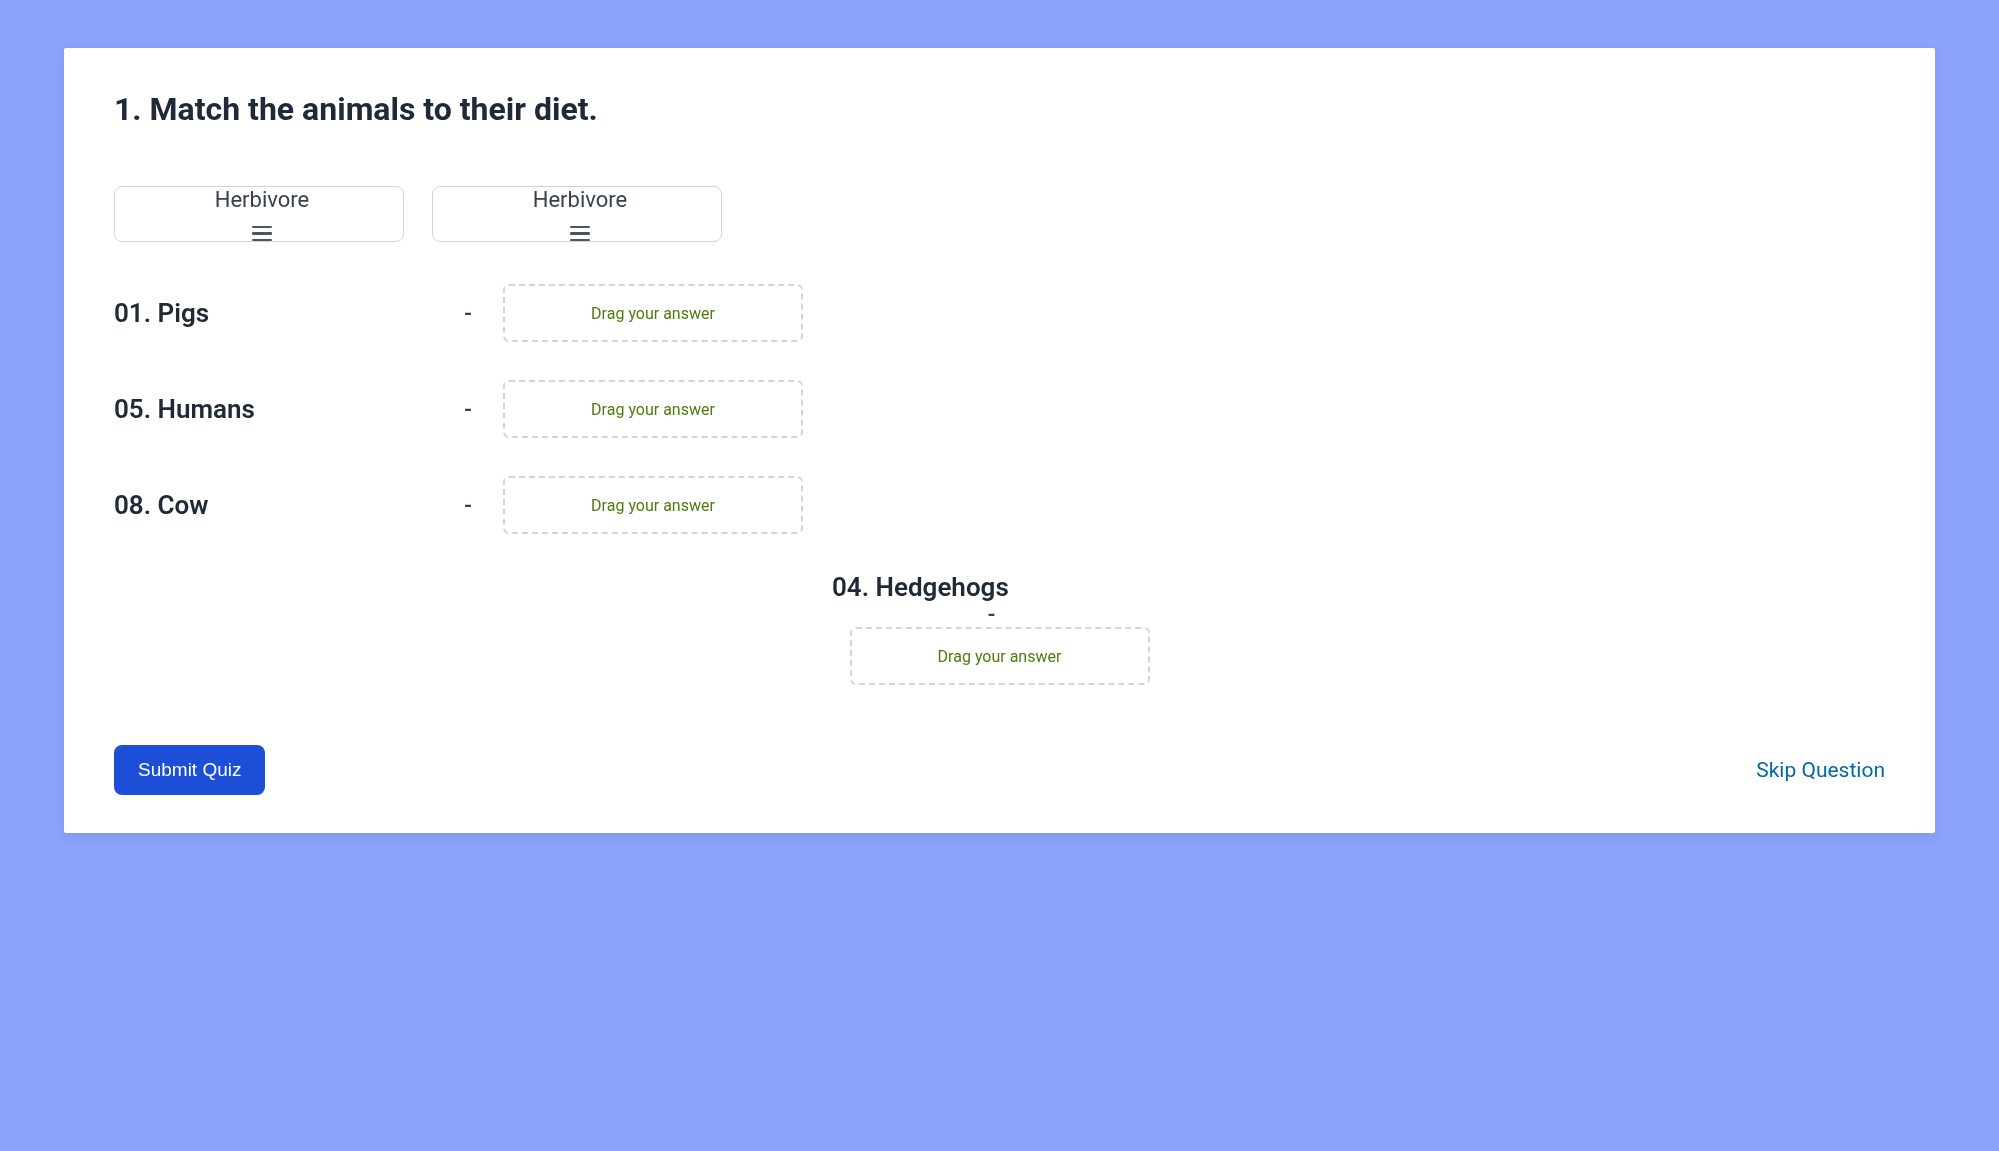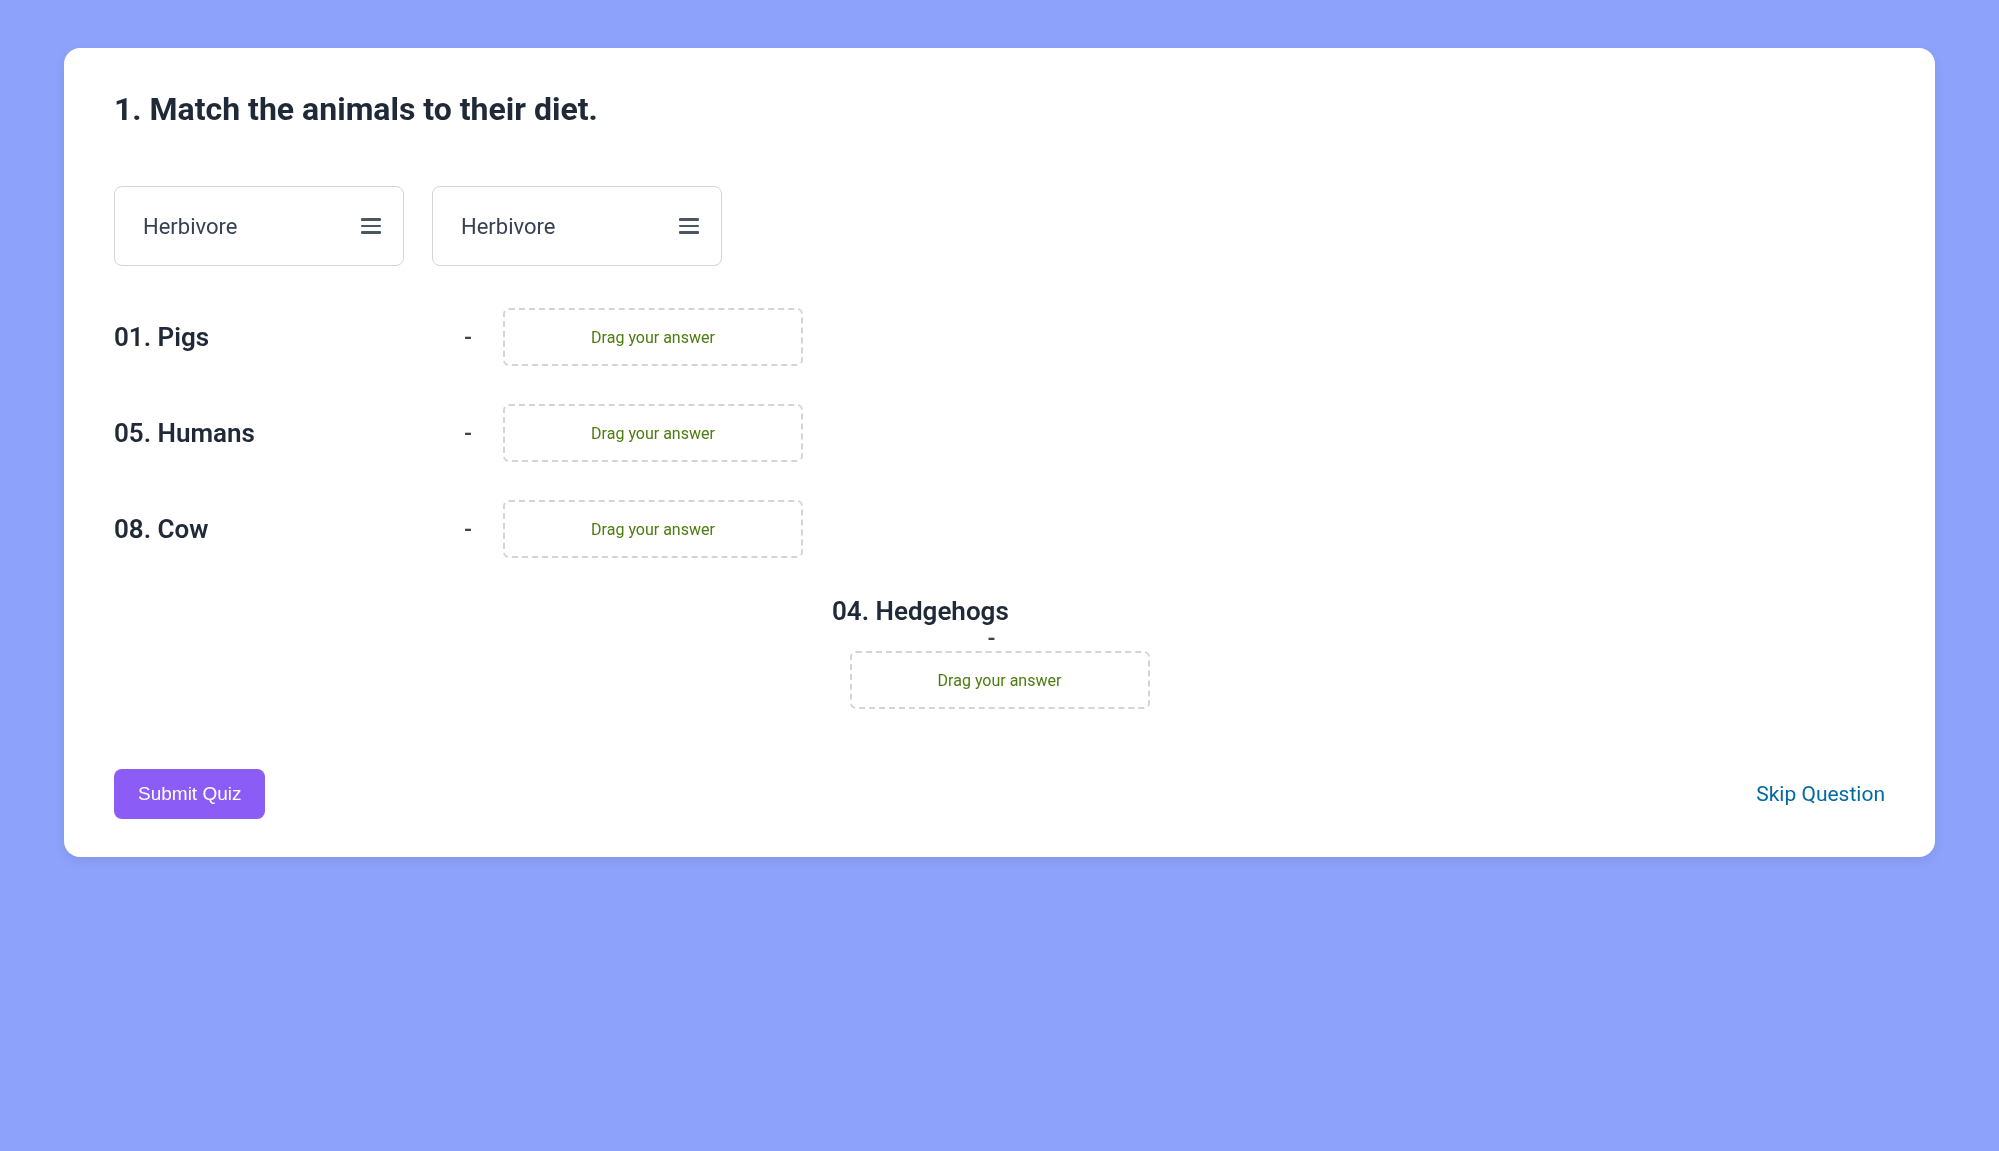--- a/index.html
+++ b/index.html
@@ -10,21 +10,21 @@
     
     body {
       font-family: -apple-system, BlinkMacSystemFont, 'Segoe UI', Roboto, Helvetica, Arial, sans-serif;
       background-color: #8da2fb;
       padding: 48px 64px 64px 64px;
       min-height: 100vh;
     }
     
     .card {
       background-color: #ffffff;
-      border-radius: 16px;
+      border-radius: 2px;
       padding: 42px 50px 38px 50px;
       box-shadow: 0 4px 12px rgba(0,0,0,0.08);
     }
     
     .question-title {
       font-size: 32px;
       font-weight: 700;
       color: #1f2937;
       margin-bottom: 58px;
     }
@@ -33,26 +33,27 @@
       display: flex;
       gap: 28px;
       margin-bottom: 42px;
     }
     
     .choice-chip {
       display: flex;
       align-items: center;
       justify-content: space-between;
       width: 290px;
-      height: 80px;
+      height: 56px;
       border: 1px solid #d1d5db;
       border-radius: 8px;
       padding: 0 22px 0 28px;
       background: #ffffff;
       cursor: grab;
+      flex-direction: column;
     }
     
     .choice-label {
       font-size: 22px;
       color: #374151;
       font-weight: 400;
     }
     
     .drag-icon {
       display: flex;
@@ -113,21 +114,21 @@
       color: #4d7c0f;
     }
     
     .footer-row {
       display: flex;
       align-items: center;
       justify-content: space-between;
     }
     
     .submit-btn {
-      background-color: #8b5cf6;
+      background-color: #1d4ed8;
       color: #ffffff;
       border: none;
       border-radius: 8px;
       padding: 14px 24px;
       font-size: 19px;
       font-weight: 500;
       cursor: pointer;
     }
     
     .skip-link {

